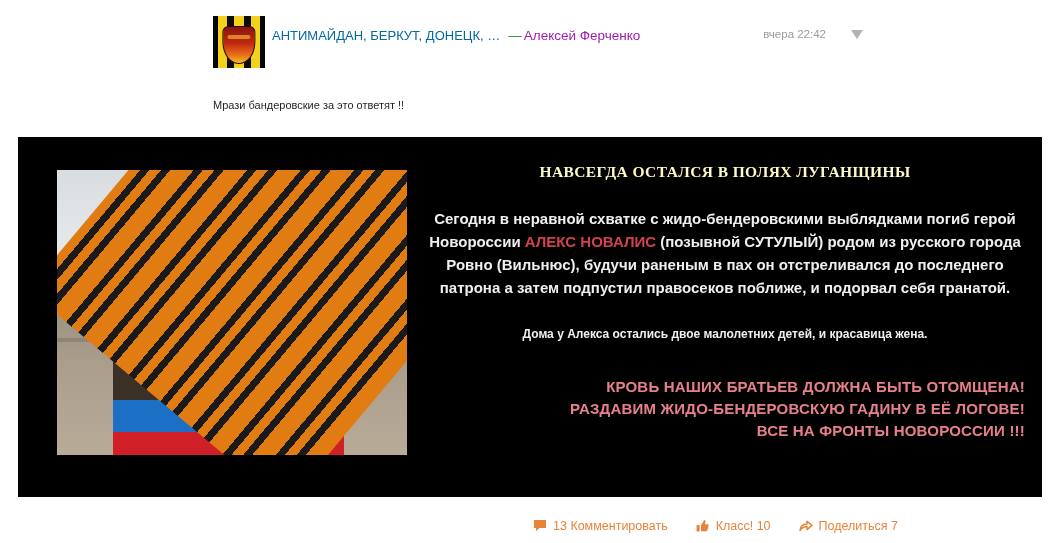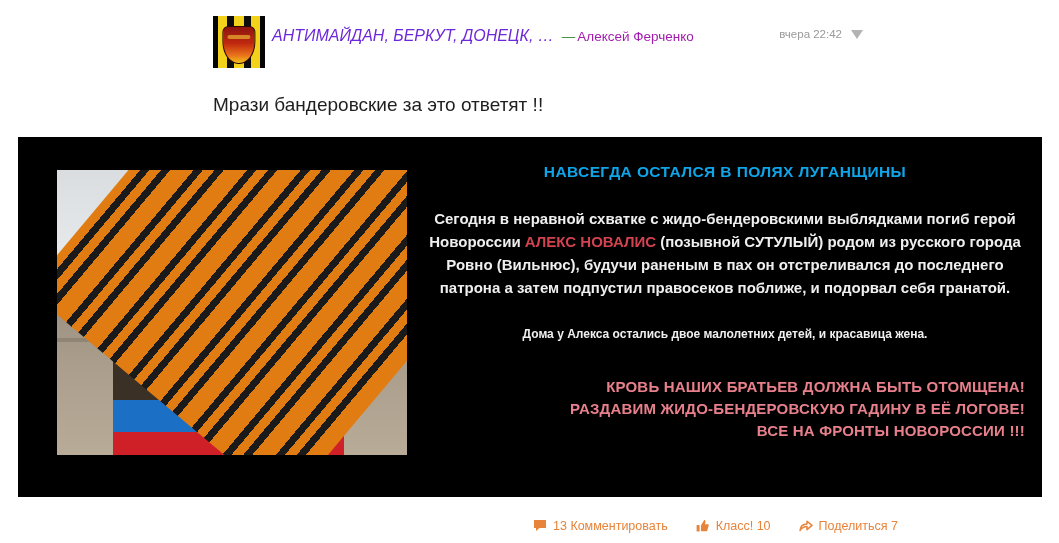--- a/index.html
+++ b/index.html
@@ -60,56 +60,55 @@
     border-radius: 2px;
   }
   .header-meta {
     position: absolute;
     left: 272px; top: 27px;
     font-size: 13.5px;
     line-height: 18px;
     white-space: nowrap;
   }
   .group-name {
-    color: #6d28d9;
-    font-size: 16px;
-    font-style: italic;
+    color: #0369a1;
+    font-size: 13px;
   }
   .meta-dash {
     color: #2f8a2f;
     padding: 0 2px 0 8px;
   }
   .author-name {
     color: #a21caf;
     font-size: 13.5px;
   }
   .timestamp-wrap {
     position: absolute;
     right: 196px; top: 28px;
     display: flex;
     align-items: center;
-    gap: 9px;
+    gap: 25px;
     white-space: nowrap;
   }
   .timestamp {
     color: #9a9a9a;
     font-size: 11.5px;
   }
   .caret-down {
     width: 0; height: 0;
     border-left: 6px solid transparent;
     border-right: 6px solid transparent;
     border-top: 9px solid #b3b3b3;
   }
 
   
   .post-text {
     position: absolute;
     left: 213px; top: 95px;
-    font-size: 19px;
+    font-size: 11px;
     color: #1f1f1f;
     line-height: 20px;
     white-space: nowrap;
   }
 
   
   .banner {
     position: absolute;
     left: 18px; top: 137px;
     width: 1024px;
@@ -233,22 +232,23 @@
     position: absolute;
     left: 407px; top: 26px;
     width: 600px;
     text-align: center;
     color: #f2f2f2;
   }
   .banner-title {
     font-size: 15.5px;
     font-weight: 700;
     letter-spacing: .4px;
-    color: #0ea5e9;
+    color: #fef9c3;
     margin: 0 0 26px 0;
+    font-family: Liberation Serif, serif;
   }
   .banner-body {
     font-size: 15px;
     font-weight: 700;
     line-height: 23px;
     color: #efefef;
     margin: 0;
   }
   .hl-name {
     color: #d2424f;

